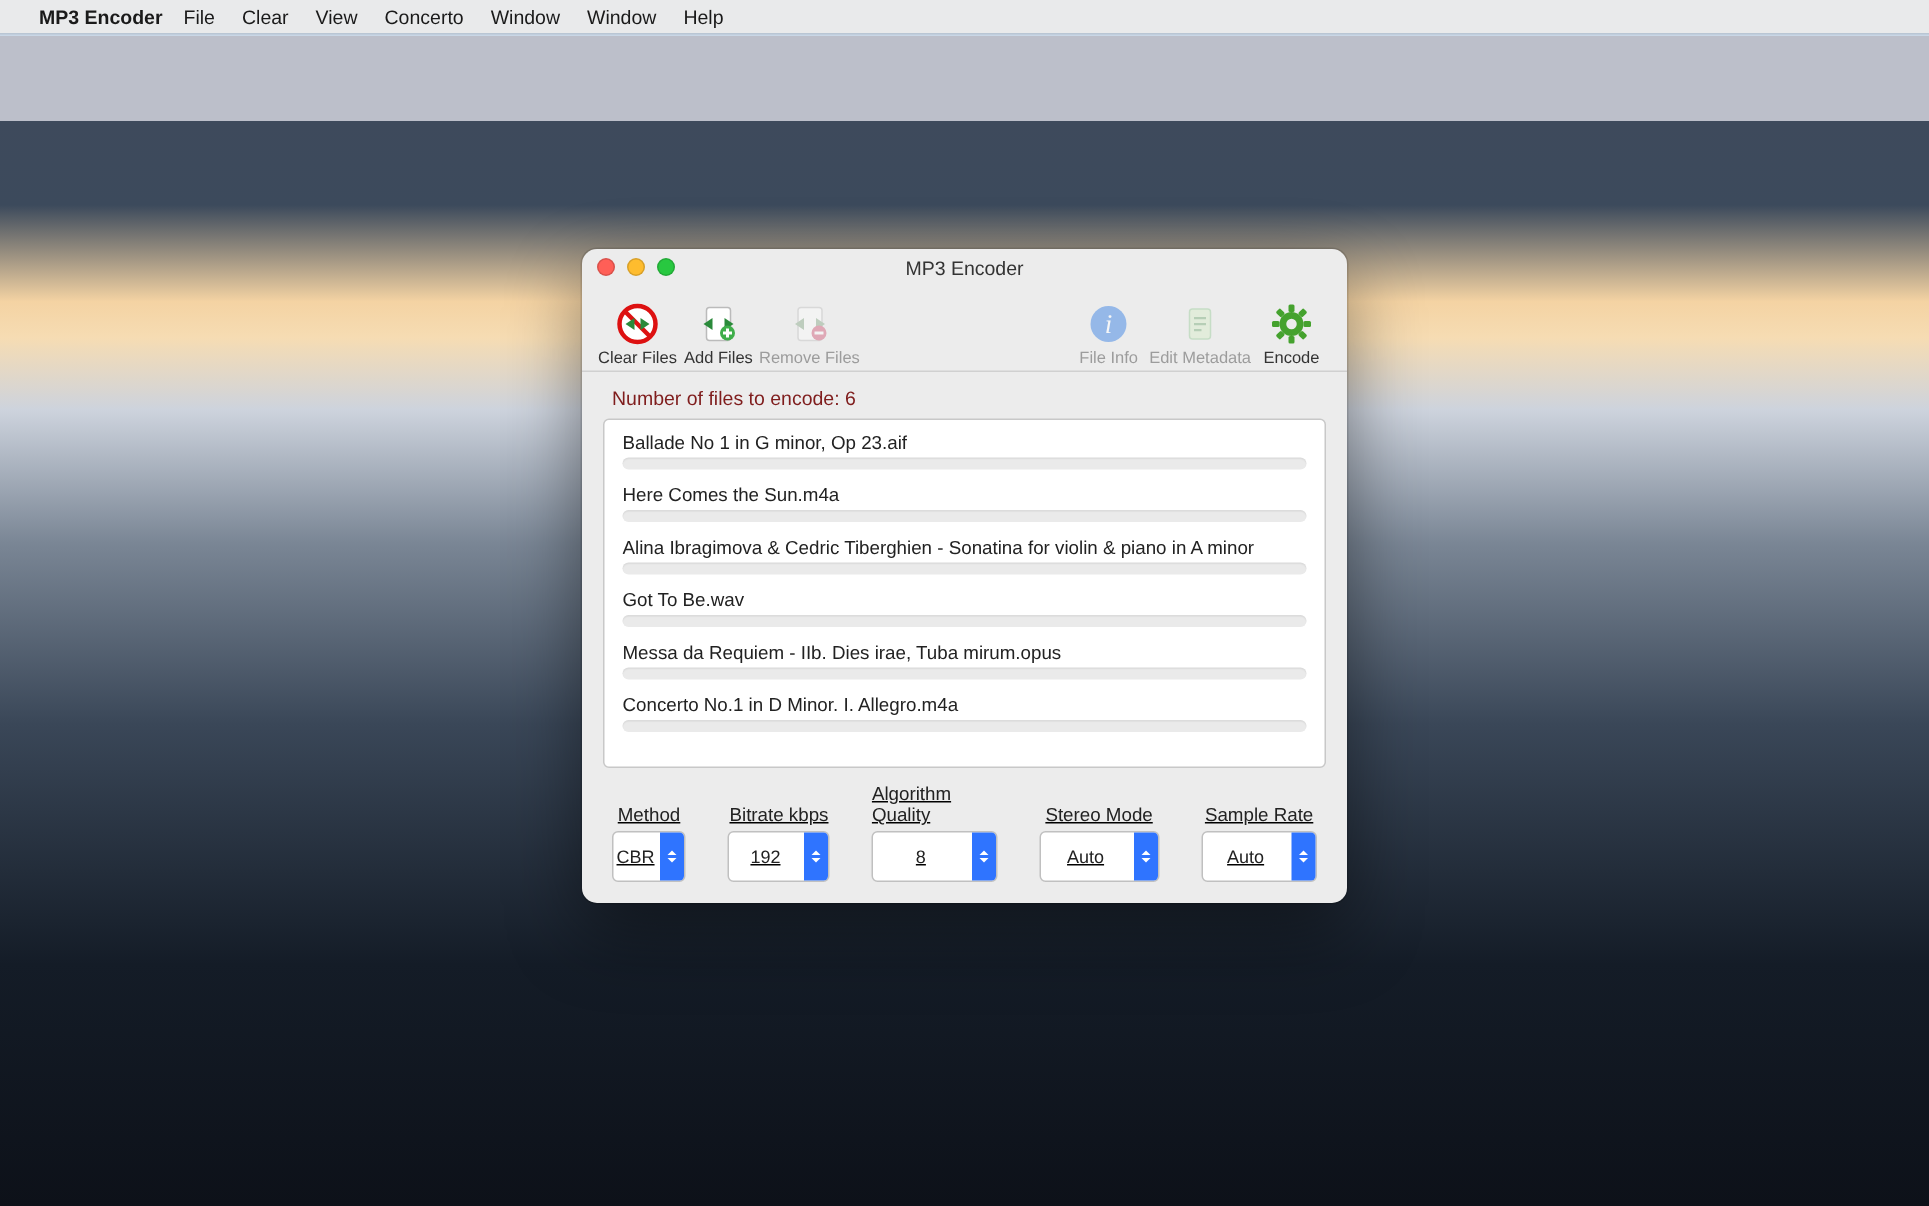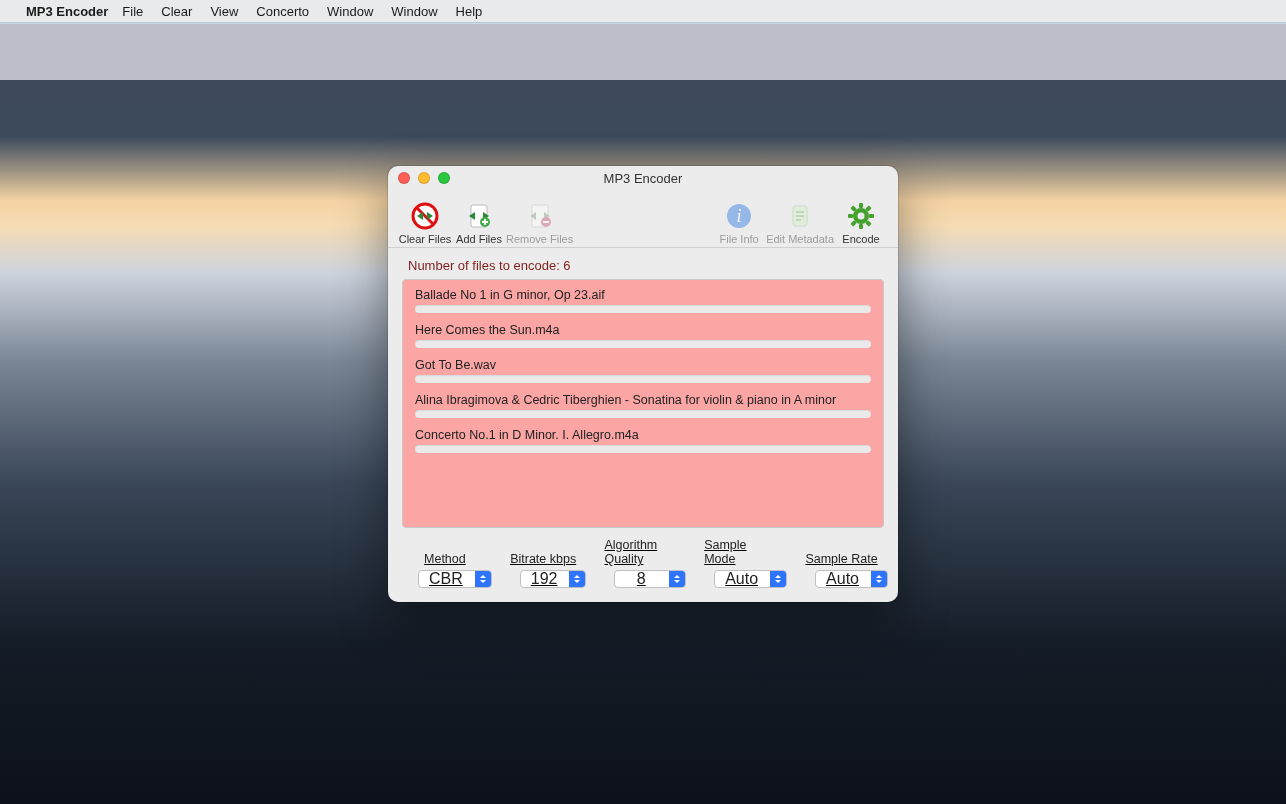--- a/index.html
+++ b/index.html
@@ -47,38 +47,38 @@
   .toolbar .tb-btn { display:flex; flex-direction:column; align-items:center; justify-content:flex-end;
     font-size:11px; color:#333; cursor:default; min-width:54px; height:54px; }
   .toolbar .tb-btn.disabled { color:#9c9c9c; }
   .toolbar .spacer { flex:1; }
   .tb-icon { width:30px; height:30px; display:flex; align-items:center; justify-content:center; }
   .tb-label { margin-top:2px; white-space:nowrap; }
 
   .body-area { flex:1; padding:10px 14px 14px 14px; display:flex; flex-direction:column; }
   .file-count { font-size:13px; color:#7f1d1d; margin:0 0 6px 6px; }
   .file-list {
-    flex:1; background:#fca5a5; border:1px solid #c8c8c8; border-radius:4px;
+    flex:1; background:#ffffff; border:1px solid #c8c8c8; border-radius:4px;
     padding:4px 6px; overflow:hidden;
   }
   .file-row { padding:4px 6px 6px 6px; }
   .file-name { font-size:12.5px; color:#222; white-space:nowrap; overflow:hidden; text-overflow:ellipsis; }
   .progress { width:100%; height:8px; background:#eaeaea; border-radius:4px; margin-top:3px; box-shadow: inset 0 1px 1px rgba(0,0,0,0.07); }
 
   .controls { display:flex; gap:28px; padding:10px 6px 0 6px; align-items:flex-end;text-decoration:underline; }
   .ctrl { display:flex; flex-direction:column; align-items:center; flex:1.1; }
   .ctrl:nth-child(3){flex:1.35;}
   .ctrl:nth-child(4){flex:1.3;}
   .ctrl:nth-child(5){flex:1.25;justify-content:center;}
   .ctrl:first-child{flex:0.8;}
   .ctrl-label { font-size:12.5px; color:#222; margin-bottom:4px; }
   .select {
-    width:100%; height:18px; background:#fff; border:1px solid #c0c0c0; border-radius:4px;
-    position:relative; font-size:16px; display:flex; align-items:center; justify-content:center;
-    padding-right:18px; color:#222; cursor:default;margin-left:20px;
+    width:100%; height:34px; background:#fff; border:1px solid #c0c0c0; border-radius:4px;
+    position:relative; font-size:12px; display:flex; align-items:center; justify-content:center;
+    padding-right:18px; color:#222; cursor:default;
   }
   .select .chev {
     position:absolute; right:0; top:0; bottom:0; width:16px;
     background:#2f74ff; border-radius:0 3px 3px 0;
     display:flex; flex-direction:column; align-items:center; justify-content:center;
   }
   .select .chev::before, .select .chev::after {
     content:""; width:0; height:0; border-left:3px solid transparent; border-right:3px solid transparent;
   }
   .select .chev::before { border-bottom:3px solid #fff; margin-bottom:1px; }
@@ -193,25 +193,29 @@
     <div class="file-list">
       <div class="file-row">
         <div class="file-name">Ballade No 1 in G minor, Op 23.aif</div>
         <div class="progress"></div>
       </div>
       <div class="file-row">
         <div class="file-name">Here Comes the Sun.m4a</div>
         <div class="progress"></div>
       </div>
       <div class="file-row">
+        <div class="file-name">Alina Ibragimova &amp; Cedric Tiberghien - Sonatina for violin &amp; piano in A minor</div>
+        <div class="progress"></div>
+      </div>
+      <div class="file-row">
         <div class="file-name">Got To Be.wav</div>
         <div class="progress"></div>
       </div>
       <div class="file-row">
-        <div class="file-name">Alina Ibragimova &amp; Cedric Tiberghien - Sonatina for violin &amp; piano in A minor</div>
+        <div class="file-name">Messa da Requiem - IIb. Dies irae, Tuba mirum.opus</div>
         <div class="progress"></div>
       </div>
       <div class="file-row">
         <div class="file-name">Concerto No.1 in D Minor. I. Allegro.m4a</div>
         <div class="progress"></div>
       </div>
     </div>
 
     <div class="controls">
       <div class="ctrl">
@@ -229,21 +233,21 @@
         </div>
       </div>
       <div class="ctrl">
         <div class="ctrl-label">Algorithm Quality</div>
         <div class="select">
           <span>8</span>
           <span class="chev"></span>
         </div>
       </div>
       <div class="ctrl">
-        <div class="ctrl-label">Sample Mode</div>
+        <div class="ctrl-label">Stereo Mode</div>
         <div class="select">
           <span>Auto</span>
           <span class="chev"></span>
         </div>
       </div>
       <div class="ctrl">
         <div class="ctrl-label">Sample Rate</div>
         <div class="select">
           <span>Auto</span>
           <span class="chev"></span>

